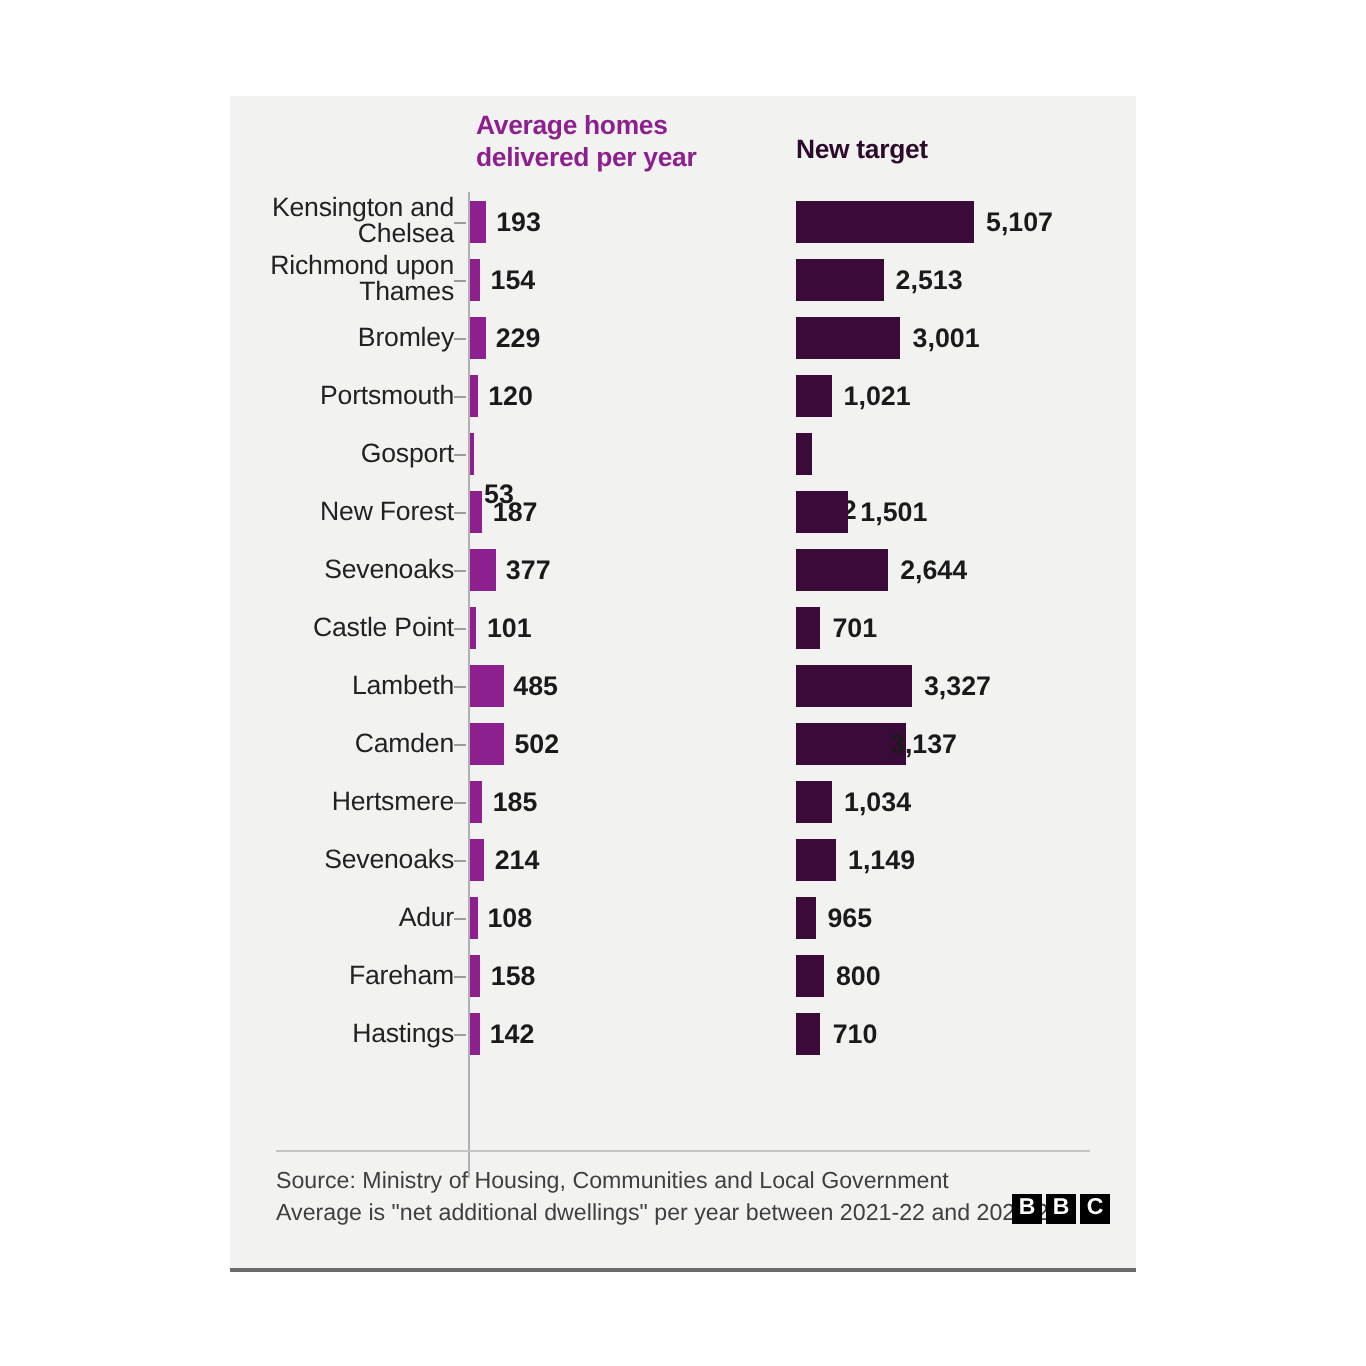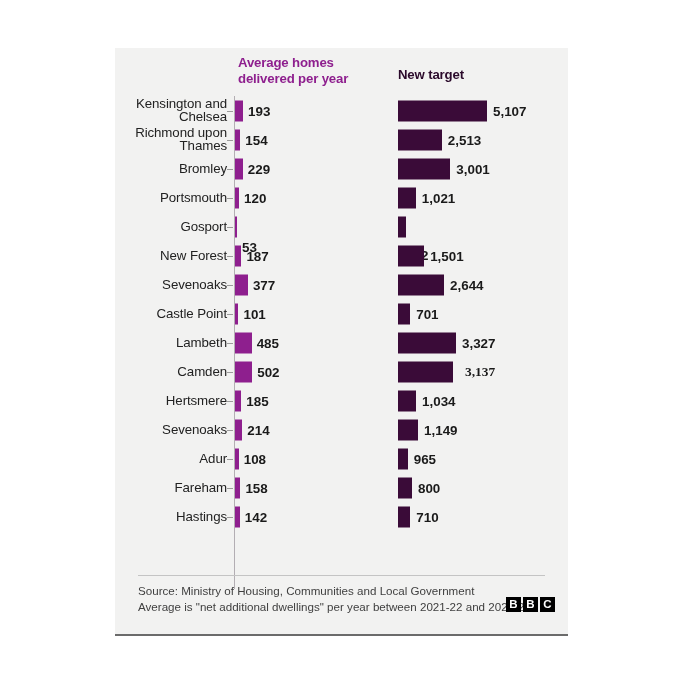--- a/index.html
+++ b/index.html
@@ -255,21 +255,21 @@
         <div class="avg-value" style="left: 141.629px;">485</div>
         <div class="target-bar" style="width: 57.9798px;"></div>
         <div class="target-value" style="left: 346.98px;">3,327</div>
       </div>
       <div class="row">
         <div class="row-label">Camden</div>
         <div class="tick"></div>
         <div class="avg-bar" style="width: 17.2114px;"></div>
         <div class="avg-value" style="left: 142.211px;">502</div>
         <div class="target-bar" style="width: 54.6687px;"></div>
-        <div class="target-value" style="left: 350px; font-family: Liberation Serif, serif;">3,137</div>
+        <div class="target-value" style="left: 330px;">3,137</div>
       </div>
       <div class="row">
         <div class="row-label">Hertsmere</div>
         <div class="tick"></div>
         <div class="avg-bar" style="width: 6.34286px;"></div>
         <div class="avg-value" style="left: 131.343px;">185</div>
         <div class="target-bar" style="width: 18.0196px;"></div>
         <div class="target-value" style="left: 307.02px;">1,034</div>
       </div>
       <div class="row">

